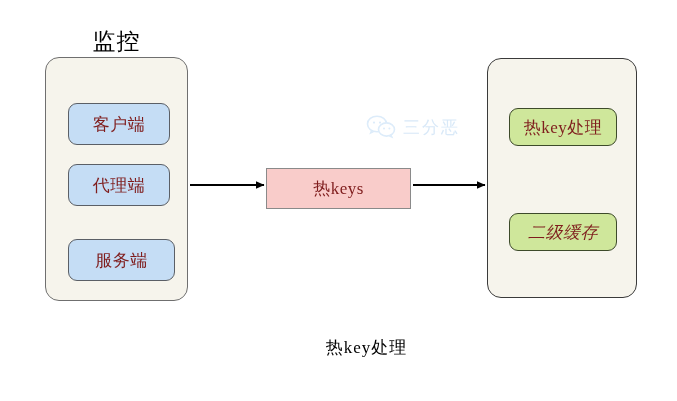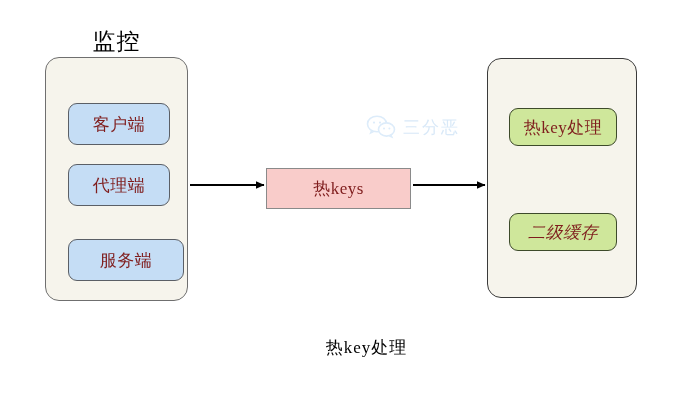--- a/index.html
+++ b/index.html
@@ -108,21 +108,21 @@
 <div id="canvas">
 
   <div class="panel-title" style="left:45px; top:26px; width:143px;">监控</div>
 
   <div class="panel" style="left:45px; top:57px; width:143px; height:244px;"></div>
 
   <div class="node node-blue" style="left:68px; top:103px; width:102px; height:42px;">客户端</div>
 
   <div class="node node-blue" style="left:68px; top:164px; width:102px; height:42px;">代理端</div>
 
-  <div class="node node-blue" style="left:68px; top:239px; width:116px; height:42px;">服务端</div>
+  <div class="node node-blue" style="left:68px; top:239px; width:107px; height:42px;">服务端</div>
 
   <div class="node node-pink" style="left:266px; top:168px; width:145px; height:41px;">热keys</div>
 
   <div class="panel" style="left:487px; top:58px; width:150px; height:240px; border-color:#3a3a3a;"></div>
 
   <div class="node node-green" style="left:509px; top:108px; width:108px; height:38px;">热key处理</div>
 
   <div class="node node-green" style="left:509px; top:213px; width:108px; height:38px;font-style:italic;">二级缓存</div>
 
   <svg class="arrow-svg" viewBox="0 0 677 401" xmlns="http://www.w3.org/2000/svg">

